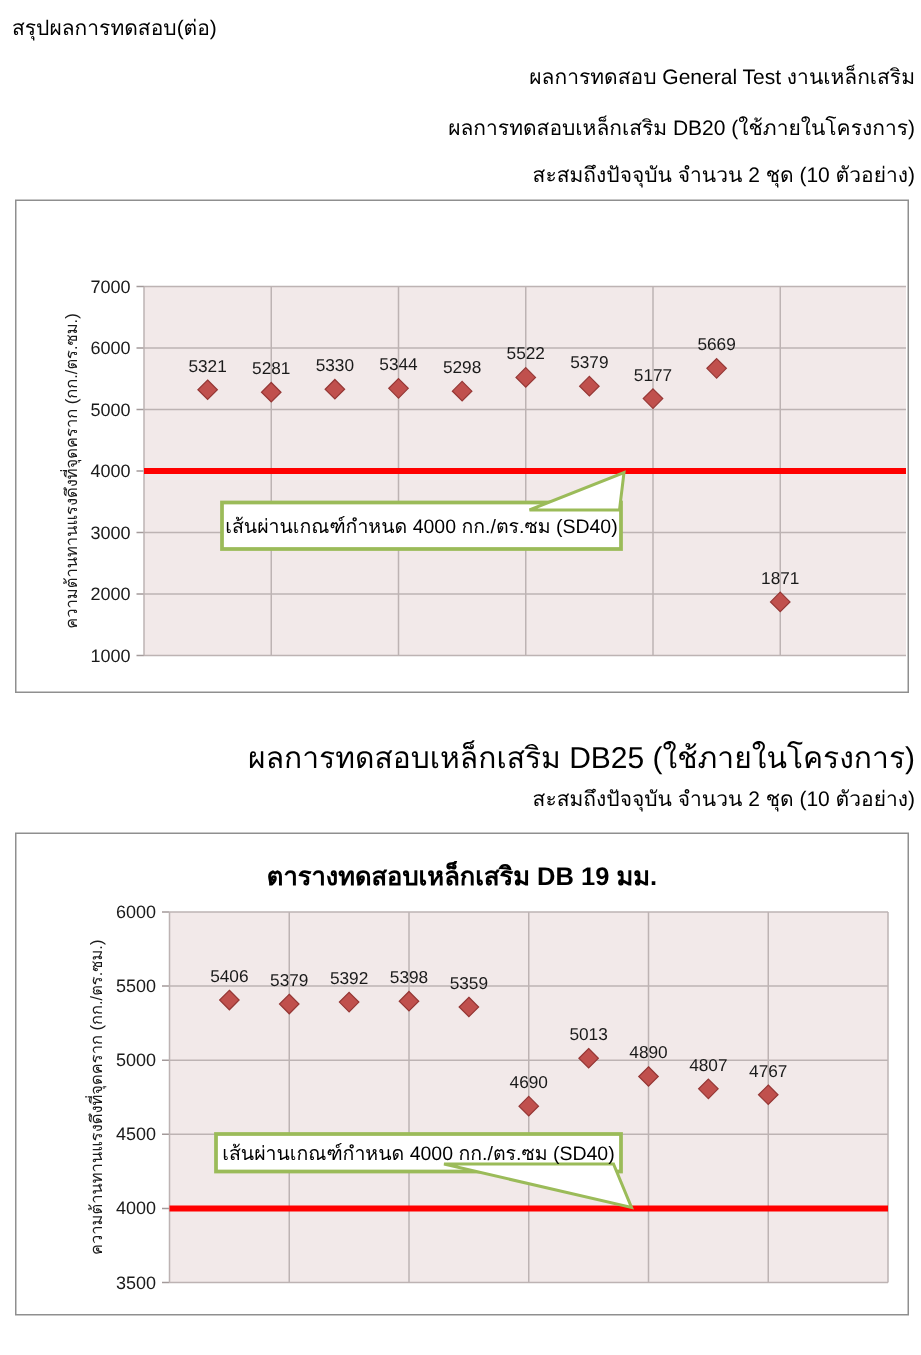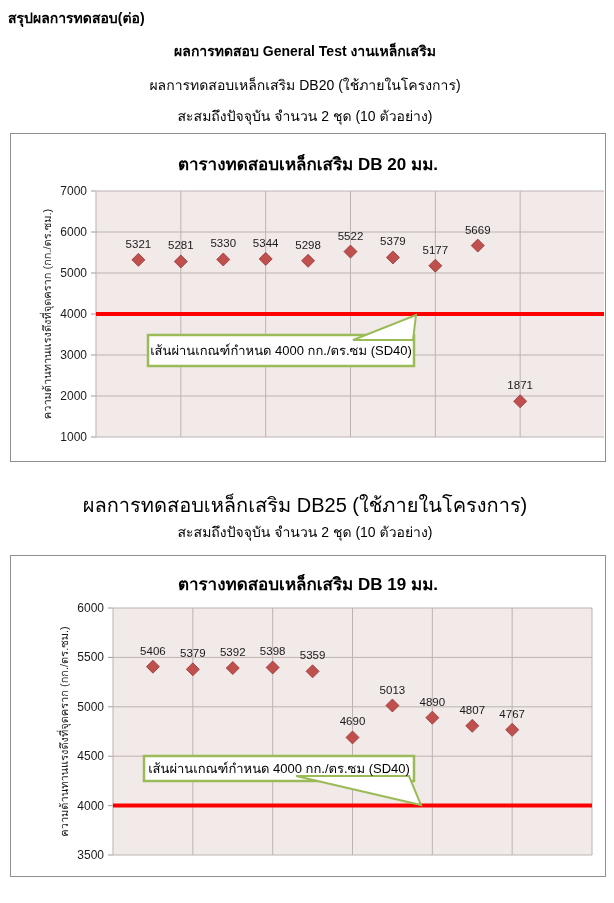--- a/index.html
+++ b/index.html
@@ -1,20 +1,20 @@
 <!DOCTYPE html>
 <html><head>
 <meta charset="utf-8">
 <style>
   html,body{margin:0;padding:0;background:#ffffff;}
   body{width:614px;height:903px;position:relative;overflow:hidden;
        font-family:"Liberation Sans","DejaVu Sans",sans-serif;color:#000;}
   .hdr{position:absolute;white-space:nowrap;}
-  .hdr.center{left:0;width:610px;text-align:center;}
-  .bold{font-weight:bold;}
+  .hdr.center{left:0;width:610px;text-align:right;}
+  .bold{font-weight:normal;}
   .chart-box{position:absolute;left:10px;width:596px;background:#fff;
              border:1.5px solid #8f8f8f;box-sizing:border-box;}
   .chart-title{position:absolute;left:0;width:100%;text-align:center;
                font-weight:bold;font-size:17px;color:#000;}
   .chart-svg{position:absolute;left:0;top:0;}
 </style>
 </head>
 <body>
 
 <div class="hdr bold" style="left:8px;top:7px;font-size:14px;">สรุปผลการทดสอบ(ต่อ)</div>
@@ -75,21 +75,20 @@
       <path d="M 424.3333333333333 125.243 L 430.8333333333333 131.743 L 424.3333333333333 138.243 L 417.8333333333333 131.743 Z" fill="#c0504d" stroke="#953735" stroke-width="0.8"></path>
       <text x="424.3333333333333" y="119.743" text-anchor="middle" font-size="11.5" fill="#1a1a1a">5177</text>
       <path d="M 466.75 105.071 L 473.25 111.571 L 466.75 118.071 L 460.25 111.571 Z" fill="#c0504d" stroke="#953735" stroke-width="0.8"></path>
       <text x="466.75" y="99.571" text-anchor="middle" font-size="11.5" fill="#1a1a1a">5669</text>
       <path d="M 509.1666666666667 260.789 L 515.6666666666667 267.289 L 509.1666666666667 273.789 L 502.6666666666667 267.289 Z" fill="#c0504d" stroke="#953735" stroke-width="0.8"></path>
       <text x="509.1666666666667" y="255.289" text-anchor="middle" font-size="11.5" fill="#1a1a1a">1871</text>
       <rect x="137" y="201" width="266" height="31" fill="#ffffff" stroke="#9bbb59" stroke-width="2.5"></rect>
       <polygon points="342,206 405,181 402,206" fill="#ffffff" stroke="#9bbb59" stroke-width="2"></polygon>
       <text x="270" y="221" text-anchor="middle" font-size="13" fill="#000000">เส้นผ่านเกณฑ์กำหนด 4000 กก./ตร.ซม (SD40)</text>
     </svg>
-  <div class="chart-title" style="top:16px;">ตารางทดสอบเหล็กเสริม DB 20 มม.</div>
 </div>
 
 <div class="hdr center" style="top:489px;font-size:20px;">ผลการทดสอบเหล็กเสริม DB25 (ใช้ภายในโครงการ)</div>
 
 <div class="hdr center" style="top:521px;font-size:14px;">สะสมถึงปัจจุบัน จำนวน 2 ชุด (10 ตัวอย่าง)</div>
 
 <div class="chart-box" style="top:555px;height:322px;">
   <svg id="chart2-svg" class="chart-svg" width="593" height="319" viewBox="0 0 593 319">
       <rect x="102" y="52" width="479" height="247" fill="#f2e9e9"></rect>
       <line x1="102" y1="52" x2="581" y2="52" stroke="#bdb3b3" stroke-width="1"></line>

